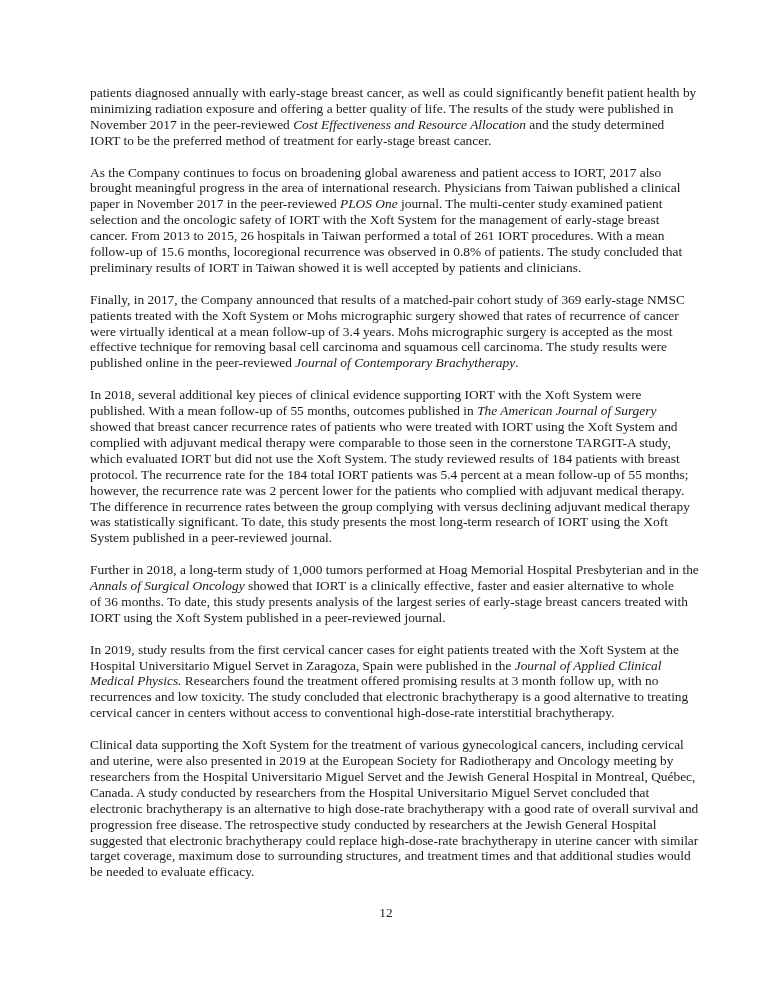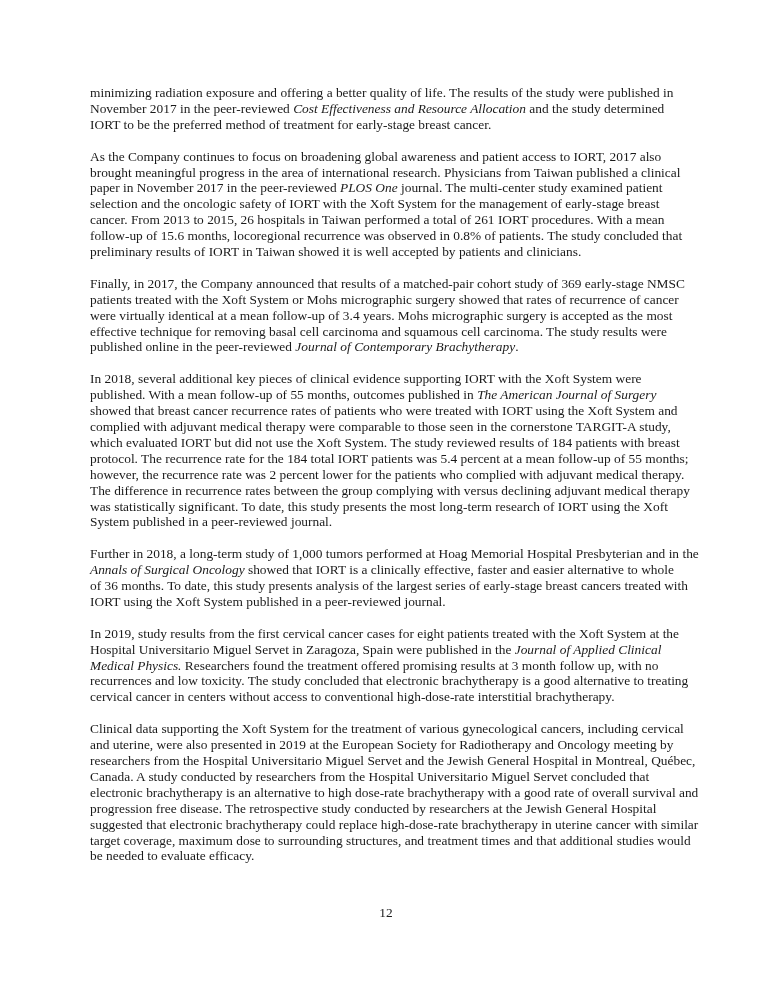--- a/index.html
+++ b/index.html
@@ -16,20 +16,21 @@
     position: absolute; left: 2px; width: 768px; top: 905px; text-align: center;
     font-family: "Liberation Serif", "DejaVu Serif", serif;
     font-size: 13.4px; color: #1a1a1a;
   }
 </style>
 </head>
 <body>
 
 <div class="page" id="doc-body">
     <p class="para">
+      <span class="line"><span>patients diagnosed annually with early-stage breast cancer, as well as could significantly benefit patient health by</span></span>
       <span class="line"><span>minimizing radiation exposure and offering a better quality of life. The results of the study were published in</span></span>
       <span class="line"><span>November 2017 in the peer-reviewed </span><i>Cost Effectiveness and Resource Allocation</i><span> and the study determined</span></span>
       <span class="line"><span>IORT to be the preferred method of treatment for early-stage breast cancer.</span></span>
     </p>
     <p class="para">
       <span class="line"><span>As the Company continues to focus on broadening global awareness and patient access to IORT, 2017 also</span></span>
       <span class="line"><span>brought meaningful progress in the area of international research. Physicians from Taiwan published a clinical</span></span>
       <span class="line"><span>paper in November 2017 in the peer-reviewed </span><i>PLOS One</i><span> journal. The multi-center study examined patient</span></span>
       <span class="line"><span>selection and the oncologic safety of IORT with the Xoft System for the management of early-stage breast</span></span>
       <span class="line"><span>cancer. From 2013 to 2015, 26 hospitals in Taiwan performed a total of 261 IORT procedures. With a mean</span></span>

